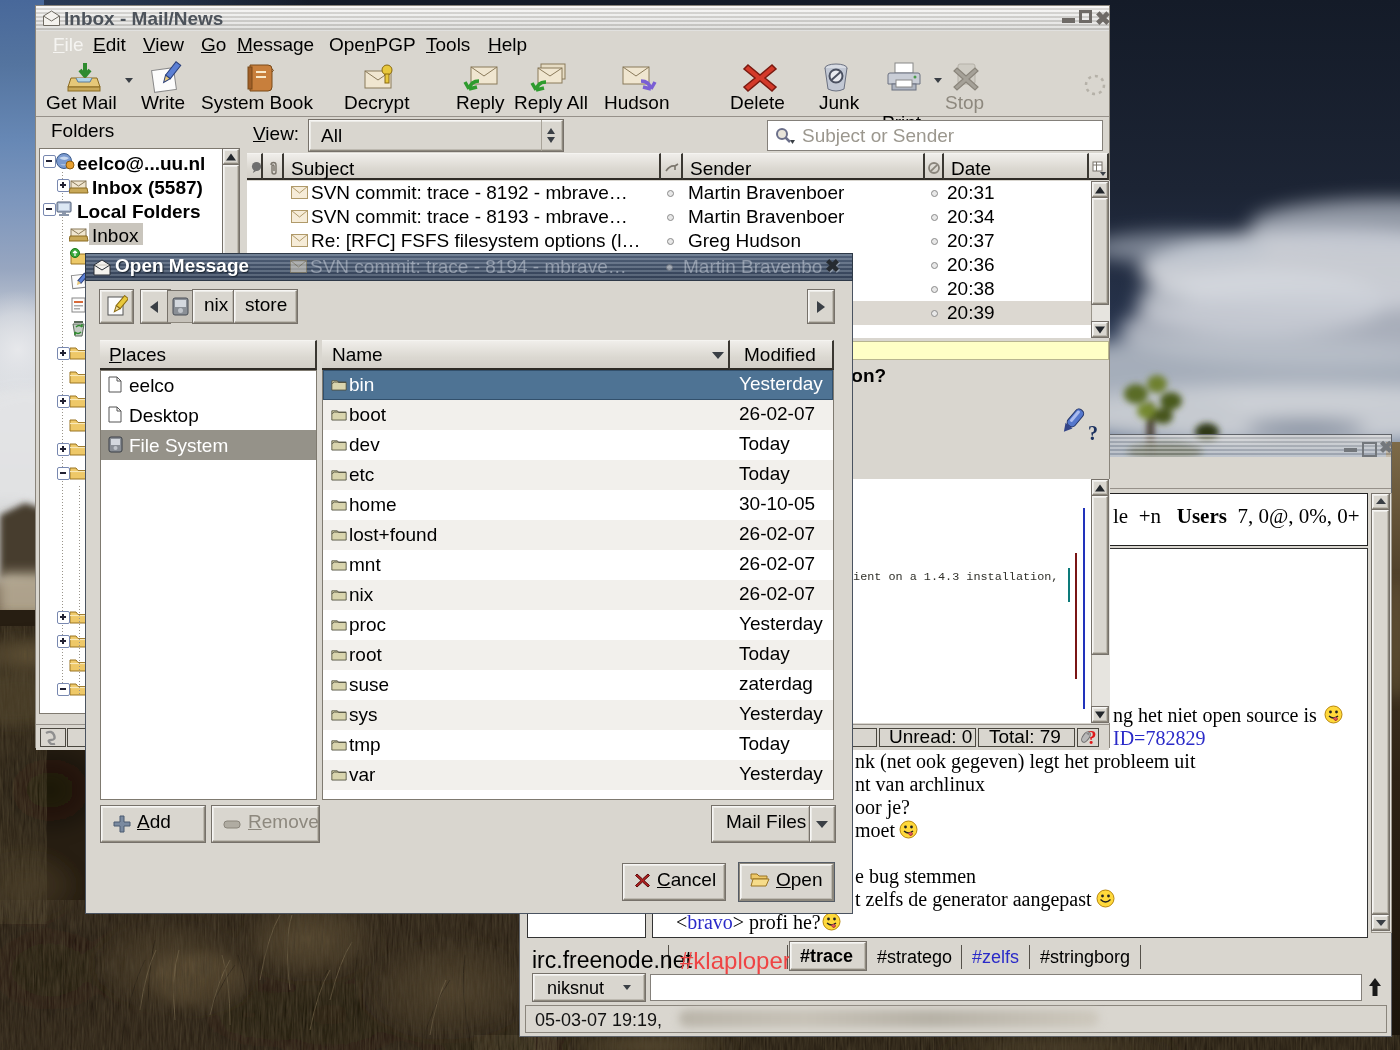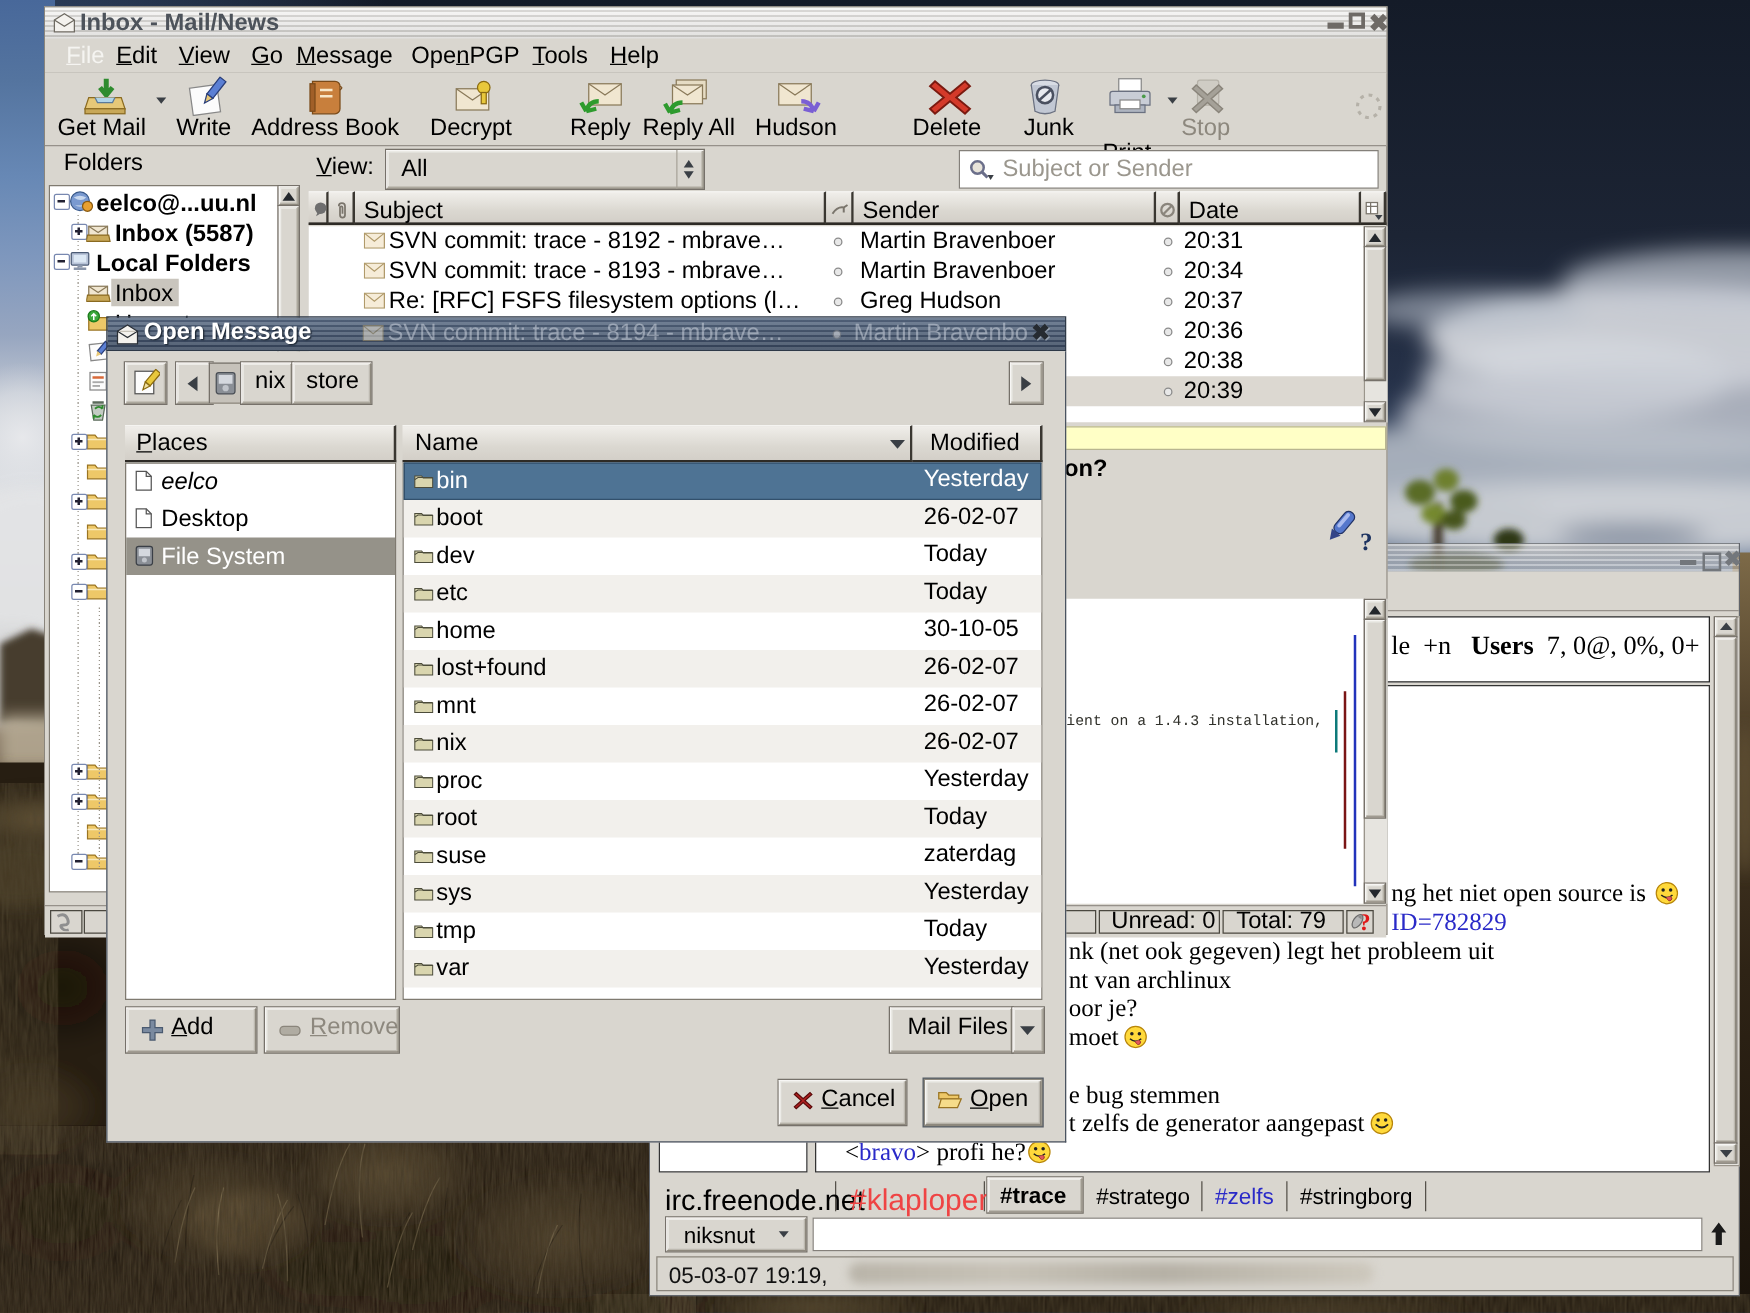--- a/index.html
+++ b/index.html
@@ -322,21 +322,21 @@
       </svg>
 <div class="tlabel" style="left:105px;top:86px;">Write</div>
 
 <svg class="abs" style="left:208px;top:55px;" width="34" height="32" viewBox="0 0 34 32">
         <path d="M6,4 h18 a4,4 0 0 1 4,4 v18 a4,4 0 0 1 -4,4 h-18 Z" fill="#c87f3c" stroke="#7a4a18"></path>
         <rect x="4" y="6" width="4" height="22" fill="#a05f28" stroke="#7a4a18"></rect>
         <path d="M28,8 q3,1 0,3" stroke="#7a4a18" fill="none"></path>
         <rect x="12" y="10" width="10" height="2" fill="#f8e8c8"></rect>
         <rect x="12" y="15" width="10" height="2" fill="#f8e8c8"></rect>
       </svg>
-<div class="tlabel" style="left:165px;top:86px;">Address Book</div>
+<div class="tlabel" style="left:165px;top:86px;">System Book</div>
 
 <svg class="abs" style="left:325px;top:55px;" width="36" height="32" viewBox="0 0 36 32">
         <rect x="4" y="10" width="26" height="17" fill="#f0e6d0" stroke="#8a7a5a"></rect>
         <path d="M4,10 L17,19 L30,10" fill="none" stroke="#8a7a5a"></path>
         <circle cx="26" cy="9" r="5" fill="#e8c83c" stroke="#8a6a10"></circle>
         <rect x="24" y="13" width="4" height="9" fill="#e8c83c" stroke="#8a6a10"></rect>
       </svg>
 <div class="tlabel" style="left:308px;top:86px;">Decrypt</div>
 
 <svg class="abs" style="left:427px;top:55px;" width="36" height="32" viewBox="0 0 36 32">
@@ -705,21 +705,21 @@
 <div class="abs raised" style="left:723px;top:37px;width:26px;height:33px;"></div>
 <div class="abs" style="left:732px;top:48px;width:0;height:0;border-top:6px solid transparent;border-bottom:6px solid transparent;border-left:8px solid #3a3f45;"></div>
 
 <div class="abs hcell" style="left:15px;top:87px;width:217px;height:30px;"></div>
 <div class="abs" style="left:24px;top:91px;"><span class="u">P</span>laces</div>
 <div class="abs sunken" style="left:15px;top:117px;width:217px;height:430px;border-color:#7f7a70;"></div>
 <svg class="abs" style="left:23px;top:123px;" width="14" height="17" viewBox="0 0 14 17">
       <path d="M1,1 h8 l4,4 v11 h-12 Z" fill="#fff" stroke="#555"></path>
       <path d="M9,1 v4 h4" fill="none" stroke="#555"></path>
     </svg>
-<div class="abs" style="left:44px;top:122px;font-style:italic;">eelco</div>
+<div class="abs" style="left:44px;top:122px;">eelco</div>
 <svg class="abs" style="left:23px;top:153px;" width="14" height="17" viewBox="0 0 14 17">
       <path d="M1,1 h8 l4,4 v11 h-12 Z" fill="#fff" stroke="#555"></path>
       <path d="M9,1 v4 h4" fill="none" stroke="#555"></path>
     </svg>
 <div class="abs" style="left:44px;top:152px;">Desktop</div>
 <div class="abs" style="left:16px;top:177px;width:215px;height:30px;background:#959289;"></div>
 <svg class="abs" style="left:23px;top:183px;" width="15" height="17" viewBox="0 0 15 17">
       <rect x="1" y="1" width="13" height="15" rx="2" fill="#8a8f96" stroke="#3a3f46"></rect>
       <rect x="3" y="3" width="9" height="6" fill="#d4d8de"></rect>
       <circle cx="7.5" cy="12" r="2" fill="#c0c4ca"></circle>

